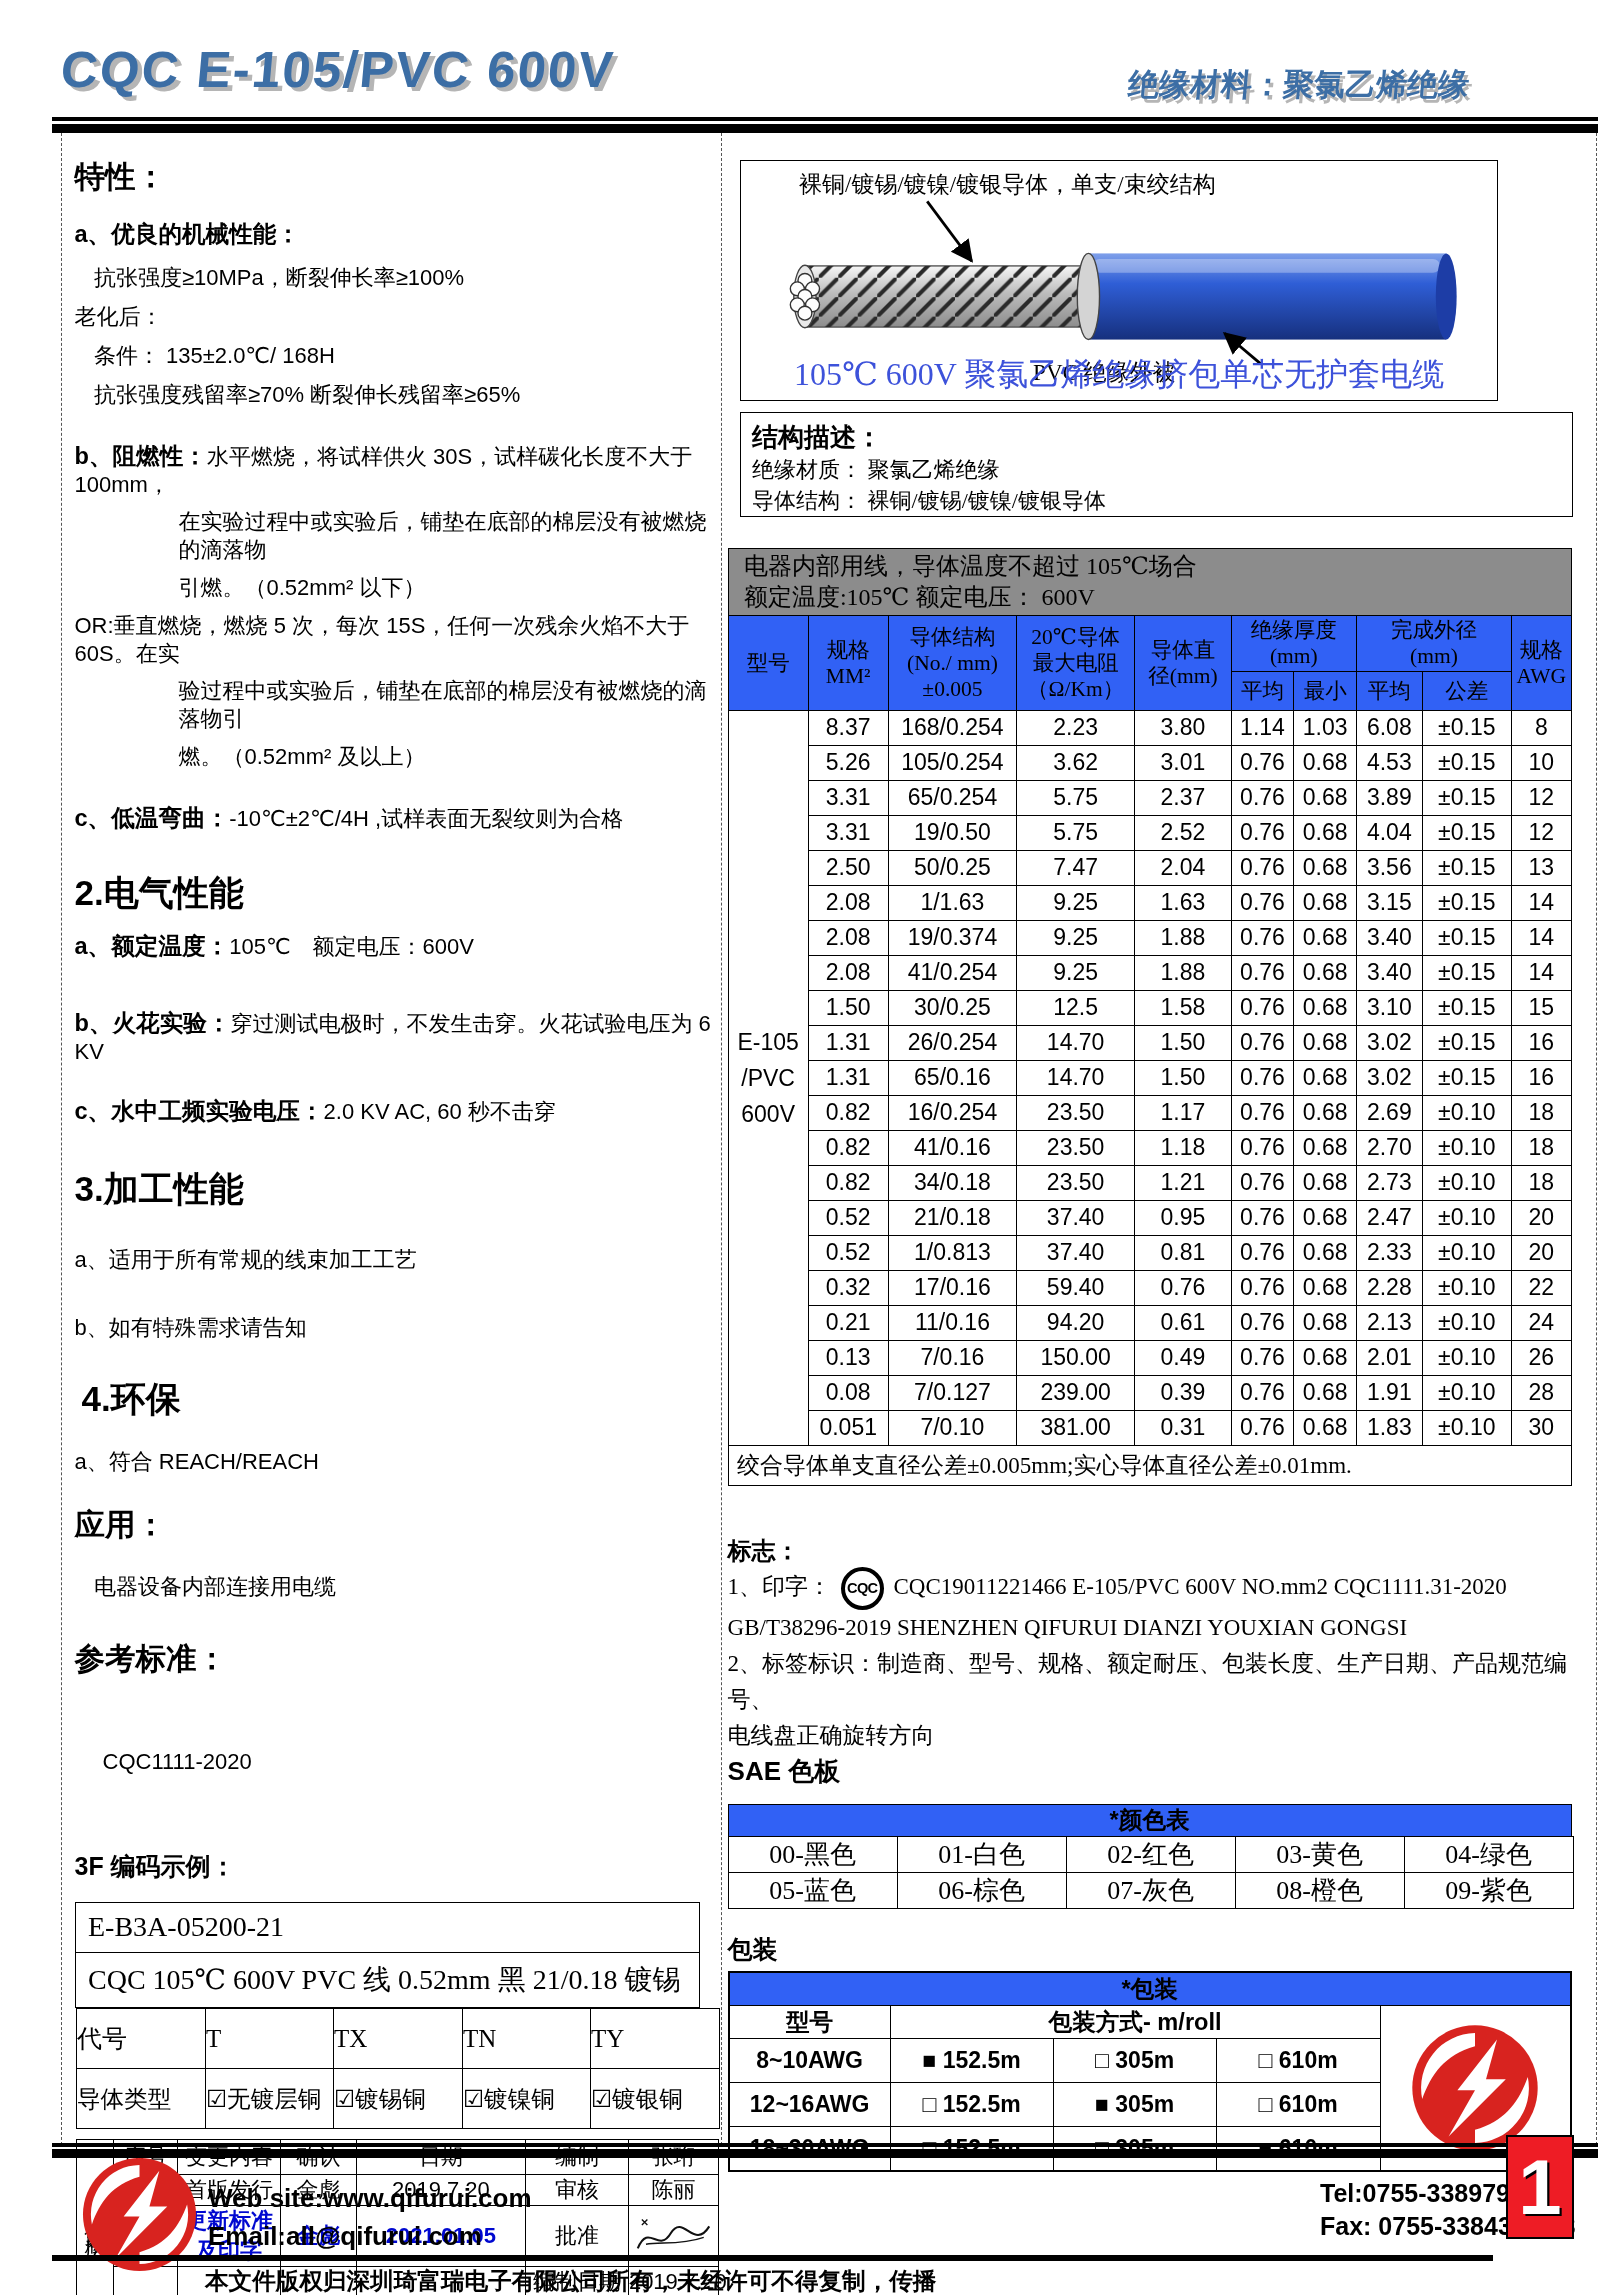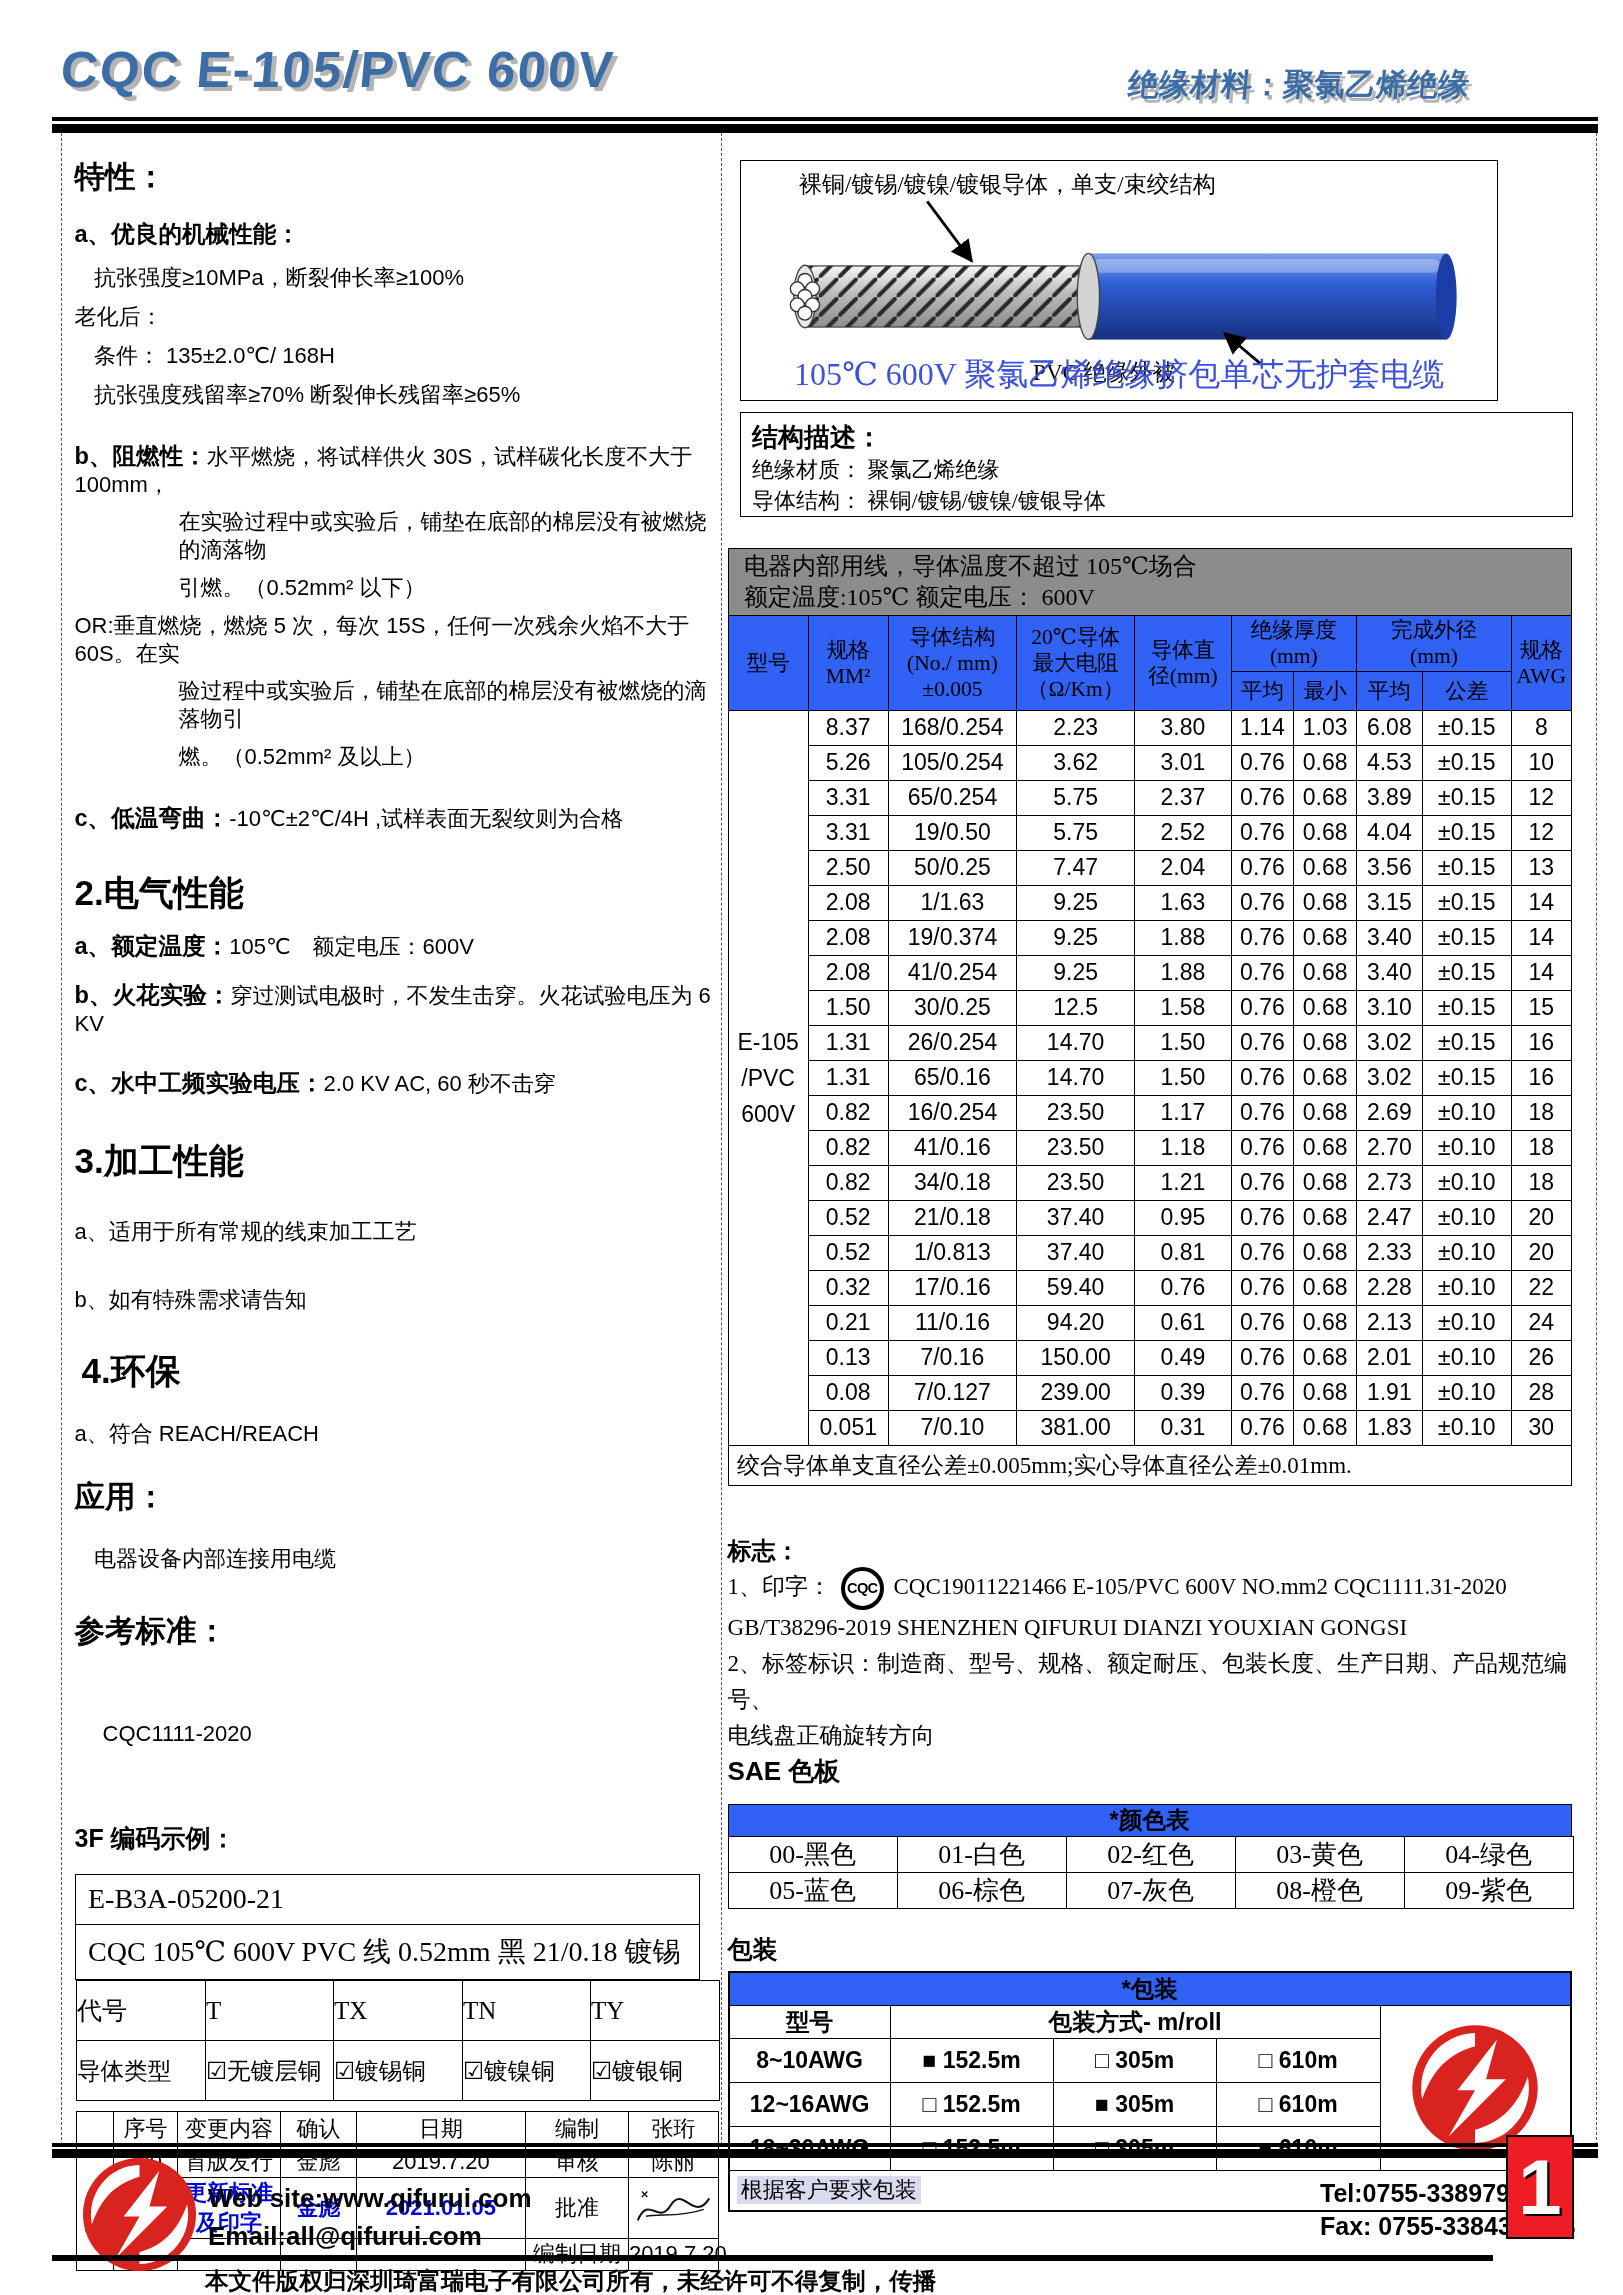--- a/index.html
+++ b/index.html
@@ -131,21 +131,21 @@
     <div class="t ind2" style="margin-top:9.7px">在实验过程中或实验后，铺垫在底部的棉层没有被燃烧的滴落物</div>
     <div class="t ind2" style="margin-top:9.7px">引燃。（0.52mm² 以下）</div>
     <div class="t" style="margin-top:9.7px">OR:垂直燃烧，燃烧 5 次，每次 15S，任何一次残余火焰不大于 60S。在实</div>
     <div class="t ind2" style="margin-top:9.7px">验过程中或实验后，铺垫在底部的棉层没有被燃烧的滴落物引</div>
     <div class="t ind2" style="margin-top:9.7px">燃。（0.52mm² 及以上）</div>
 
     <div class="t" style="margin-top:33px"><span class="lbl">c、低温弯曲：</span><span>-10℃±2℃/4H ,试样表面无裂纹则为合格</span></div>
 
     <div class="h-big" style="margin-top:39px">2.电气性能</div>
     <div class="t" style="margin-top:18px"><span class="lbl">a、额定温度：</span><span>105℃　额定电压：600V</span></div>
-    <div class="t" style="margin-top:20px"><span class="lbl">b、火花实验：</span><span>穿过测试电极时，不发生击穿。火花试验电压为 6 KV</span></div>
+    <div class="t" style="margin-top:48px"><span class="lbl">b、火花实验：</span><span>穿过测试电极时，不发生击穿。火花试验电压为 6 KV</span></div>
     <div class="t" style="margin-top:30.5px"><span class="lbl">c、水中工频实验电压：</span><span>2.0 KV AC, 60 秒不击穿</span></div>
 
     <div class="h-big" style="margin-top:42px">3.加工性能</div>
     <div class="t" style="margin-top:36px">a、适用于所有常规的线束加工工艺</div>
     <div class="t" style="margin-top:40px">b、如有特殊需求请告知</div>
 
     <div class="h-big" style="margin-top:36px;padding-left:7px">4.环保</div>
     <div class="t" style="margin-top:28px">a、符合 REACH/REACH</div>
 
     <div class="h-med" style="margin-top:30.5px">应用：</div>
@@ -666,21 +666,20 @@
     <div>■ 610m</div>
   </div>
 </div>
         </div>
         <div class="pack-logo">
           <svg width="132" height="132" viewBox="0 0 120 120">
               <use href="#qlogo"></use>
             </svg>
         </div>
       </div>
-      <div class="pack-note"><span class="hl">根据客户要求包装</span></div>
     </div>
   </div>
 </div>
 
 <div class="rule-bot">
     <div class="r1"></div>
     <div class="r2"></div>
   </div>
 <div class="f-logo">
   <svg width="119" height="119" viewBox="0 0 120 120">

